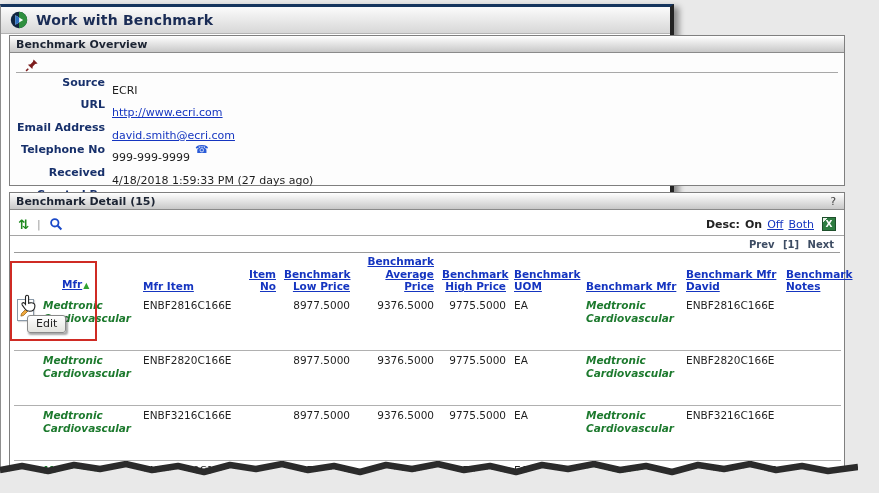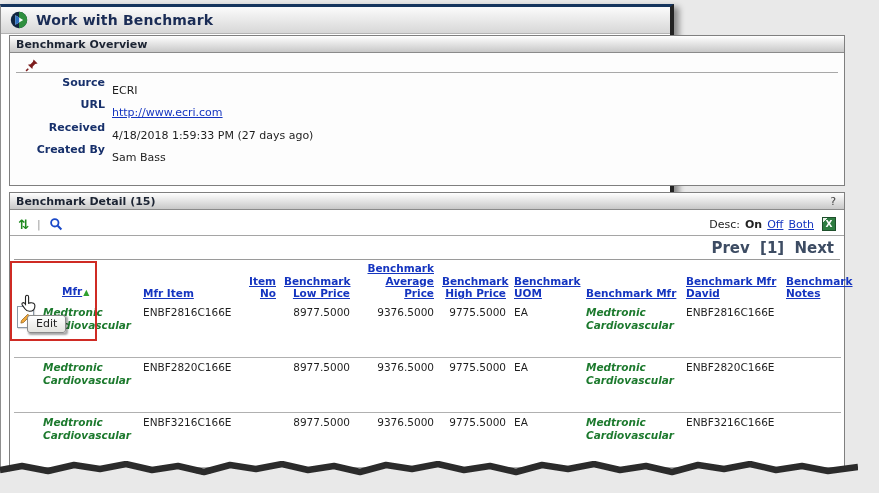--- a/index.html
+++ b/index.html
@@ -50,31 +50,31 @@
   
   .toolbar {
     height:26px; padding:3px 8px 0 8px; border-bottom:1px solid #a5a5a5;
     display:flex; justify-content:space-between; align-items:center;
   }
   .t-left { display:flex; align-items:center; gap:8px; }
   .refresh-glyph { color:#1f8a1f; font-weight:bold; font-size:13px; cursor:pointer; line-height:13px; }
   .t-div { color:#9a9a9a; font-size:11px; }
   .search-btn { cursor:pointer; display:inline-flex; }
   .t-right { display:flex; align-items:center; gap:5px; font-size:11px; color:#222; }
-  .desc-label { font-weight:normal; color:#222; }
+  .desc-label { font-weight:bold; color:#222; }
   .desc-on { font-weight:bold; color:#222; }
   .excel-btn {
     width:14px; height:14px; margin-left:3px;
     background:linear-gradient(135deg,#dcead?,#2e7d41);
     background:linear-gradient(135deg,#e9f2e9 18%,#2e7d41 18%);
     border:1px solid #1d4f2a; color:#fff; font-size:9px; font-weight:bold;
     text-align:center; line-height:12px; cursor:pointer;
   }
 
-  .pager { text-align:right; padding:3px 10px 2px 0; font-size:15px; font-weight:bold; color:#3d4c63; }
+  .pager { text-align:right; padding:3px 10px 2px 0; font-size:10px; font-weight:bold; color:#3d4c63; }
   .pager span { margin-left:5px; }
   .pager .pg-link { cursor:pointer; }
 
   
   .tbl-wrap { margin:0 4px; border-top:1px solid #9a9a9a; }
   table { width:100%; border-collapse:collapse; table-layout:fixed; font-size:10.5px; }
   th { vertical-align:bottom; padding:2px 3px 3px 3px; font-weight:bold; line-height:12.5px; }
   .hlink { color:#1535c0; text-decoration:underline; cursor:pointer;margin-top:40px; }
   .sort-arrow { color:#2fa12f; font-size:8px; margin-left:1px; }
   td { vertical-align:top; padding:3px 3px 0 3px; height:55px; color:#1f1f1f; line-height:13px; overflow:hidden; }
@@ -133,20 +133,29 @@
       </div>
       <div class="ov-sep"></div>
       <div class="fields">
         <div class="frow">
           <span class="flabel">Source</span>
           <span class="fvalue">ECRI</span>
         </div>
         <div class="frow">
           <span class="flabel">URL</span>
           <a class="fvalue lnk">http://www.ecri.com</a>
+        </div>
+        <div class="frow">
+          <span class="flabel">Email Address</span>
+          <a class="fvalue lnk">david.smith@ecri.com</a>
+        </div>
+        <div class="frow">
+          <span class="flabel">Telephone No</span>
+          <span class="fvalue">999-999-9999</span>
+          <span class="phone-glyph">☎</span>
         </div>
         <div class="frow">
           <span class="flabel">Received</span>
           <span class="fvalue">4/18/2018 1:59:33 PM (27 days ago)</span>
         </div>
         <div class="frow">
           <span class="flabel">Created By</span>
           <span class="fvalue">Sam Bass</span>
         </div>
       </div>

